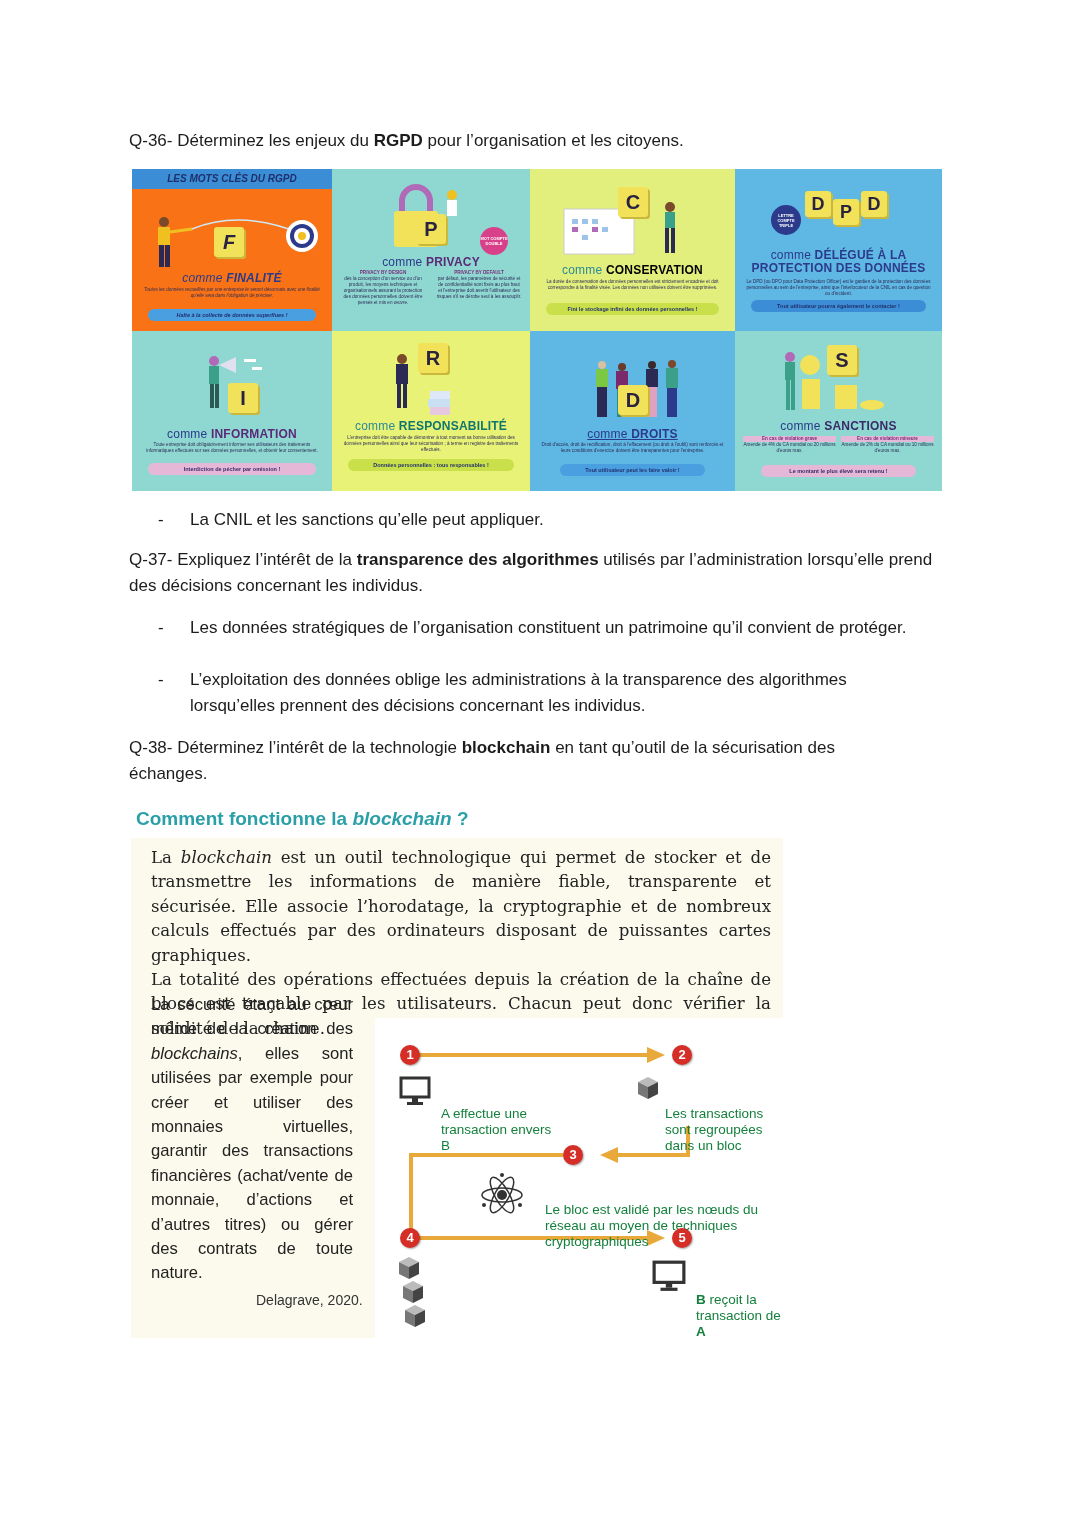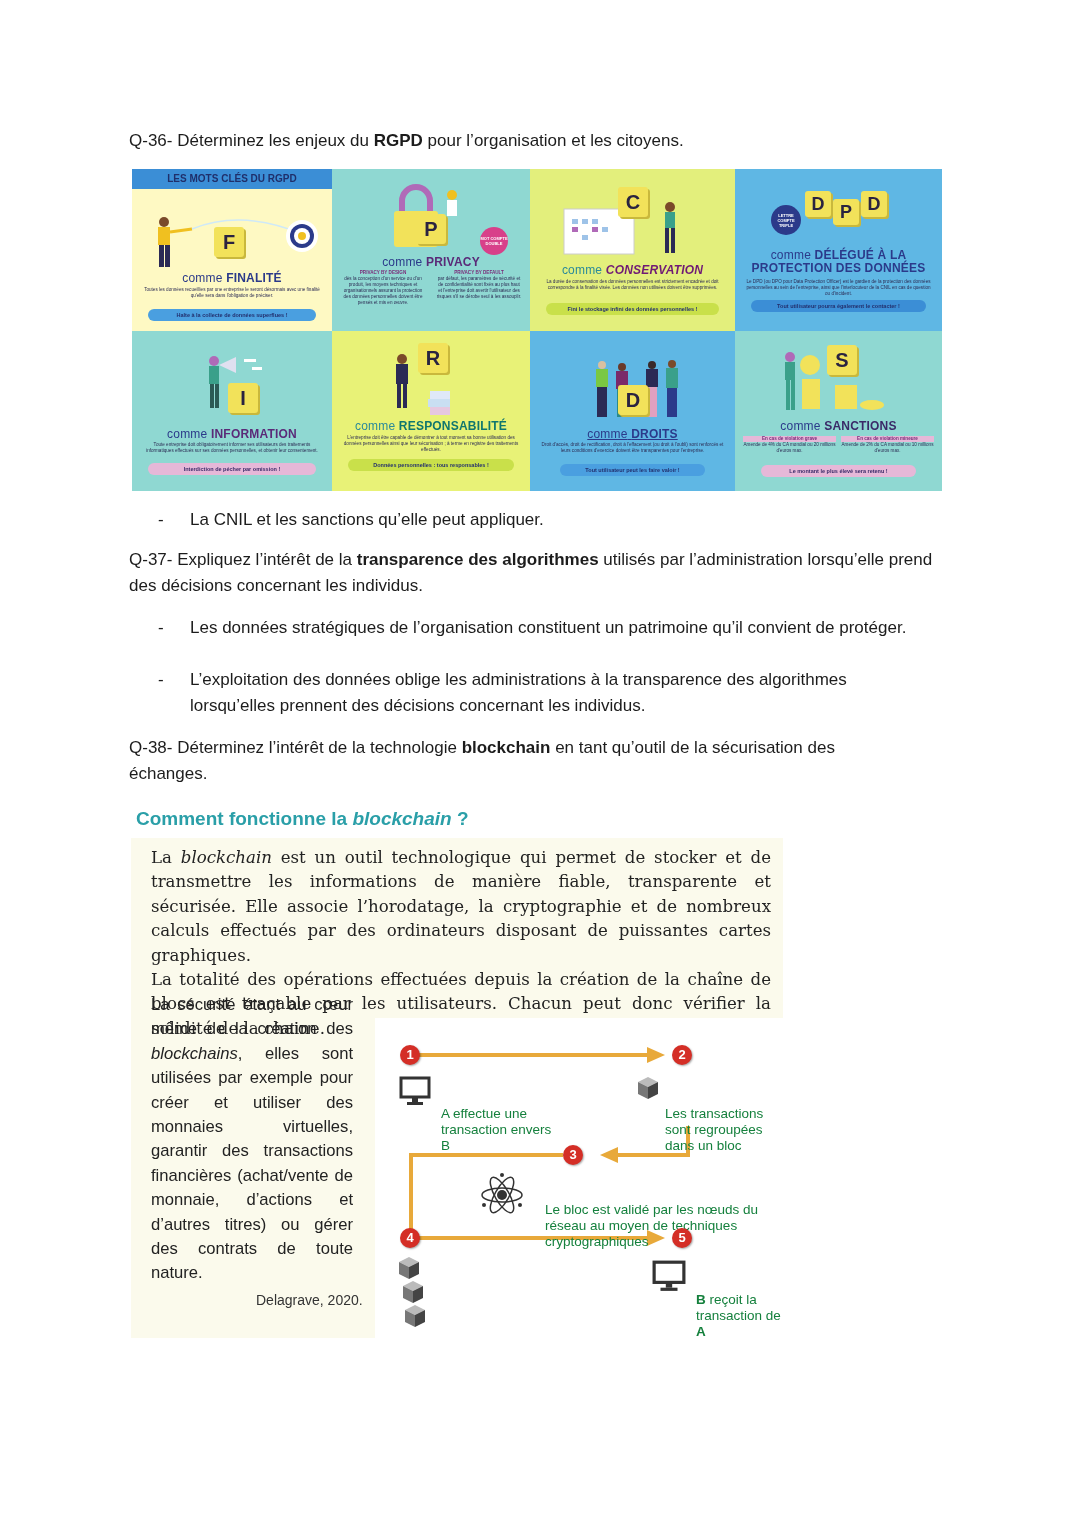--- a/index.html
+++ b/index.html
@@ -40,21 +40,21 @@
 </style>
 </head>
 <body>
 
 <p class="q" style="top:128px;">
   <span>Q-36- Déterminez les enjeux du </span><b>RGPD</b><span> pour l’organisation et les citoyens.</span>
 </p>
 
 <div class="info">
 
-  <div class="tile" style="background:#fef9c3;">
+  <div class="tile" style="background:#f97316;font-style:italic;">
     <div class="banner">LES MOTS CLÉS DU RGPD</div>
     <svg class="figure" style="left:20px;top:45px;" width="170" height="60" viewBox="0 0 170 60">
       <circle cx="12" cy="8" r="5" fill="#7a4a2a"></circle>
         <rect x="6" y="13" width="12" height="18" fill="#f0c020"></rect>
         <rect x="7" y="31" width="5" height="22" fill="#2b2a55"></rect>
         <rect x="13" y="31" width="5" height="22" fill="#2b2a55"></rect>
       <line x1="18" y1="18" x2="40" y2="15" stroke="#f0c020" stroke-width="3"></line>
       <path d="M40 15 Q90 -5 150 20" fill="none" stroke="#cfe9f8" stroke-width="1.5"></path>
       <circle cx="150" cy="22" r="16" fill="#ffffff"></circle>
         <circle cx="150" cy="22" r="12" fill="#2b3a8a"></circle>
@@ -100,21 +100,21 @@
       <g fill="#b06ab8">
           <rect x="32" y="28" width="6" height="5"></rect>
           <rect x="12" y="28" width="6" height="5"></rect>
         </g>
       <circle cx="110" cy="8" r="5" fill="#7a4a2a"></circle>
         <rect x="105" y="13" width="10" height="16" fill="#3aa08a"></rect>
         <rect x="105" y="29" width="4" height="25" fill="#2b2a55"></rect>
         <rect x="111" y="29" width="4" height="25" fill="#2b2a55"></rect>
     </svg>
     <div class="letter" style="left:88px;top:18px;">C</div>
-    <div class="comme" style="top:94px;color:#2a8a9a;"><span>comme</span> <span class="kw" style="color:#701a75;font-style:italic;">CONSERVATION</span></div>
+    <div class="comme" style="top:94px;color:#2a8a9a;"><span>comme</span> <span class="kw" style="color:#000000;">CONSERVATION</span></div>
     <div class="desc" style="top:110px;">La durée de conservation des données personnelles est strictement encadrée et doit correspondre à la finalité visée. Les données non utilisées doivent être supprimées.</div>
     <div class="pill" style="top:134px;background:#c9e04a;">Fini le stockage infini des données personnelles !</div>
   </div>
 
   <div class="tile" style="background:#5fb7e4;">
     <div class="badge" style="left:36px;top:36px;width:30px;height:30px;background:#2b3a8a;">LETTRE COMPTE TRIPLE</div>
     <div class="letter" style="left:70px;top:22px;width:26px;height:26px;line-height:26px;font-size:18px;">D</div>
     <div class="letter" style="left:98px;top:30px;width:26px;height:26px;line-height:26px;font-size:18px;">P</div>
     <div class="letter" style="left:126px;top:22px;width:26px;height:26px;line-height:26px;font-size:18px;">D</div>
 

